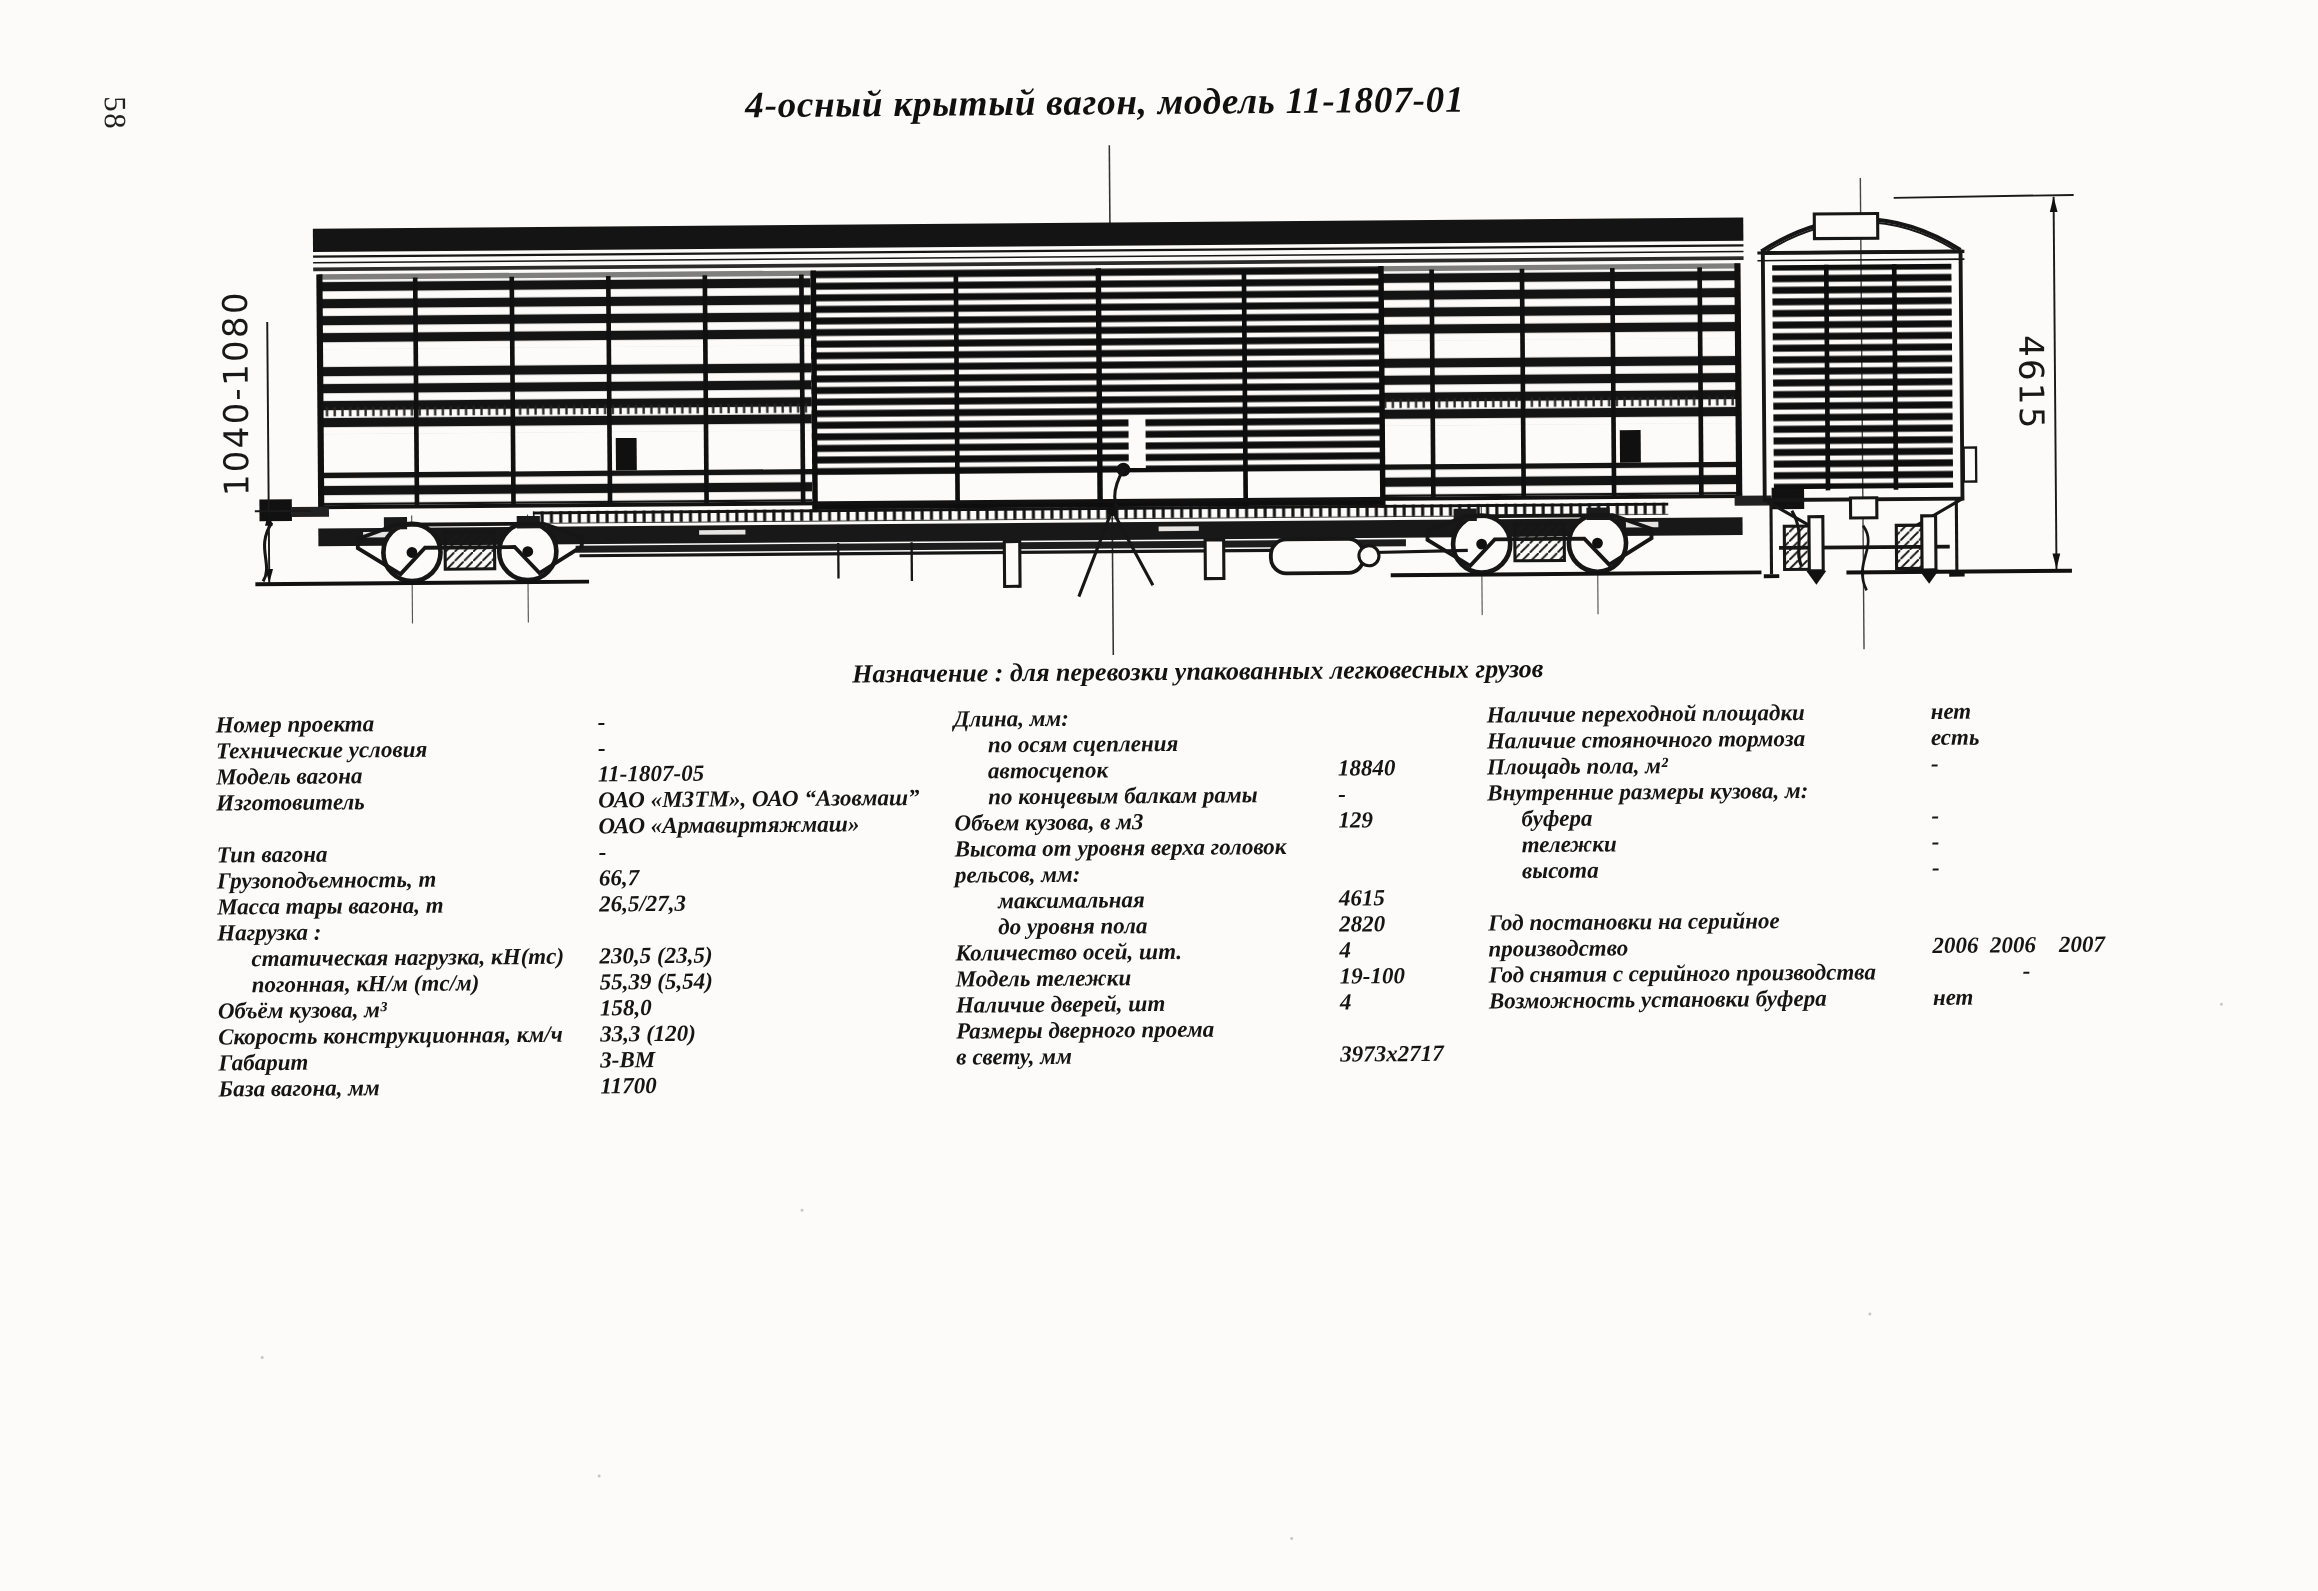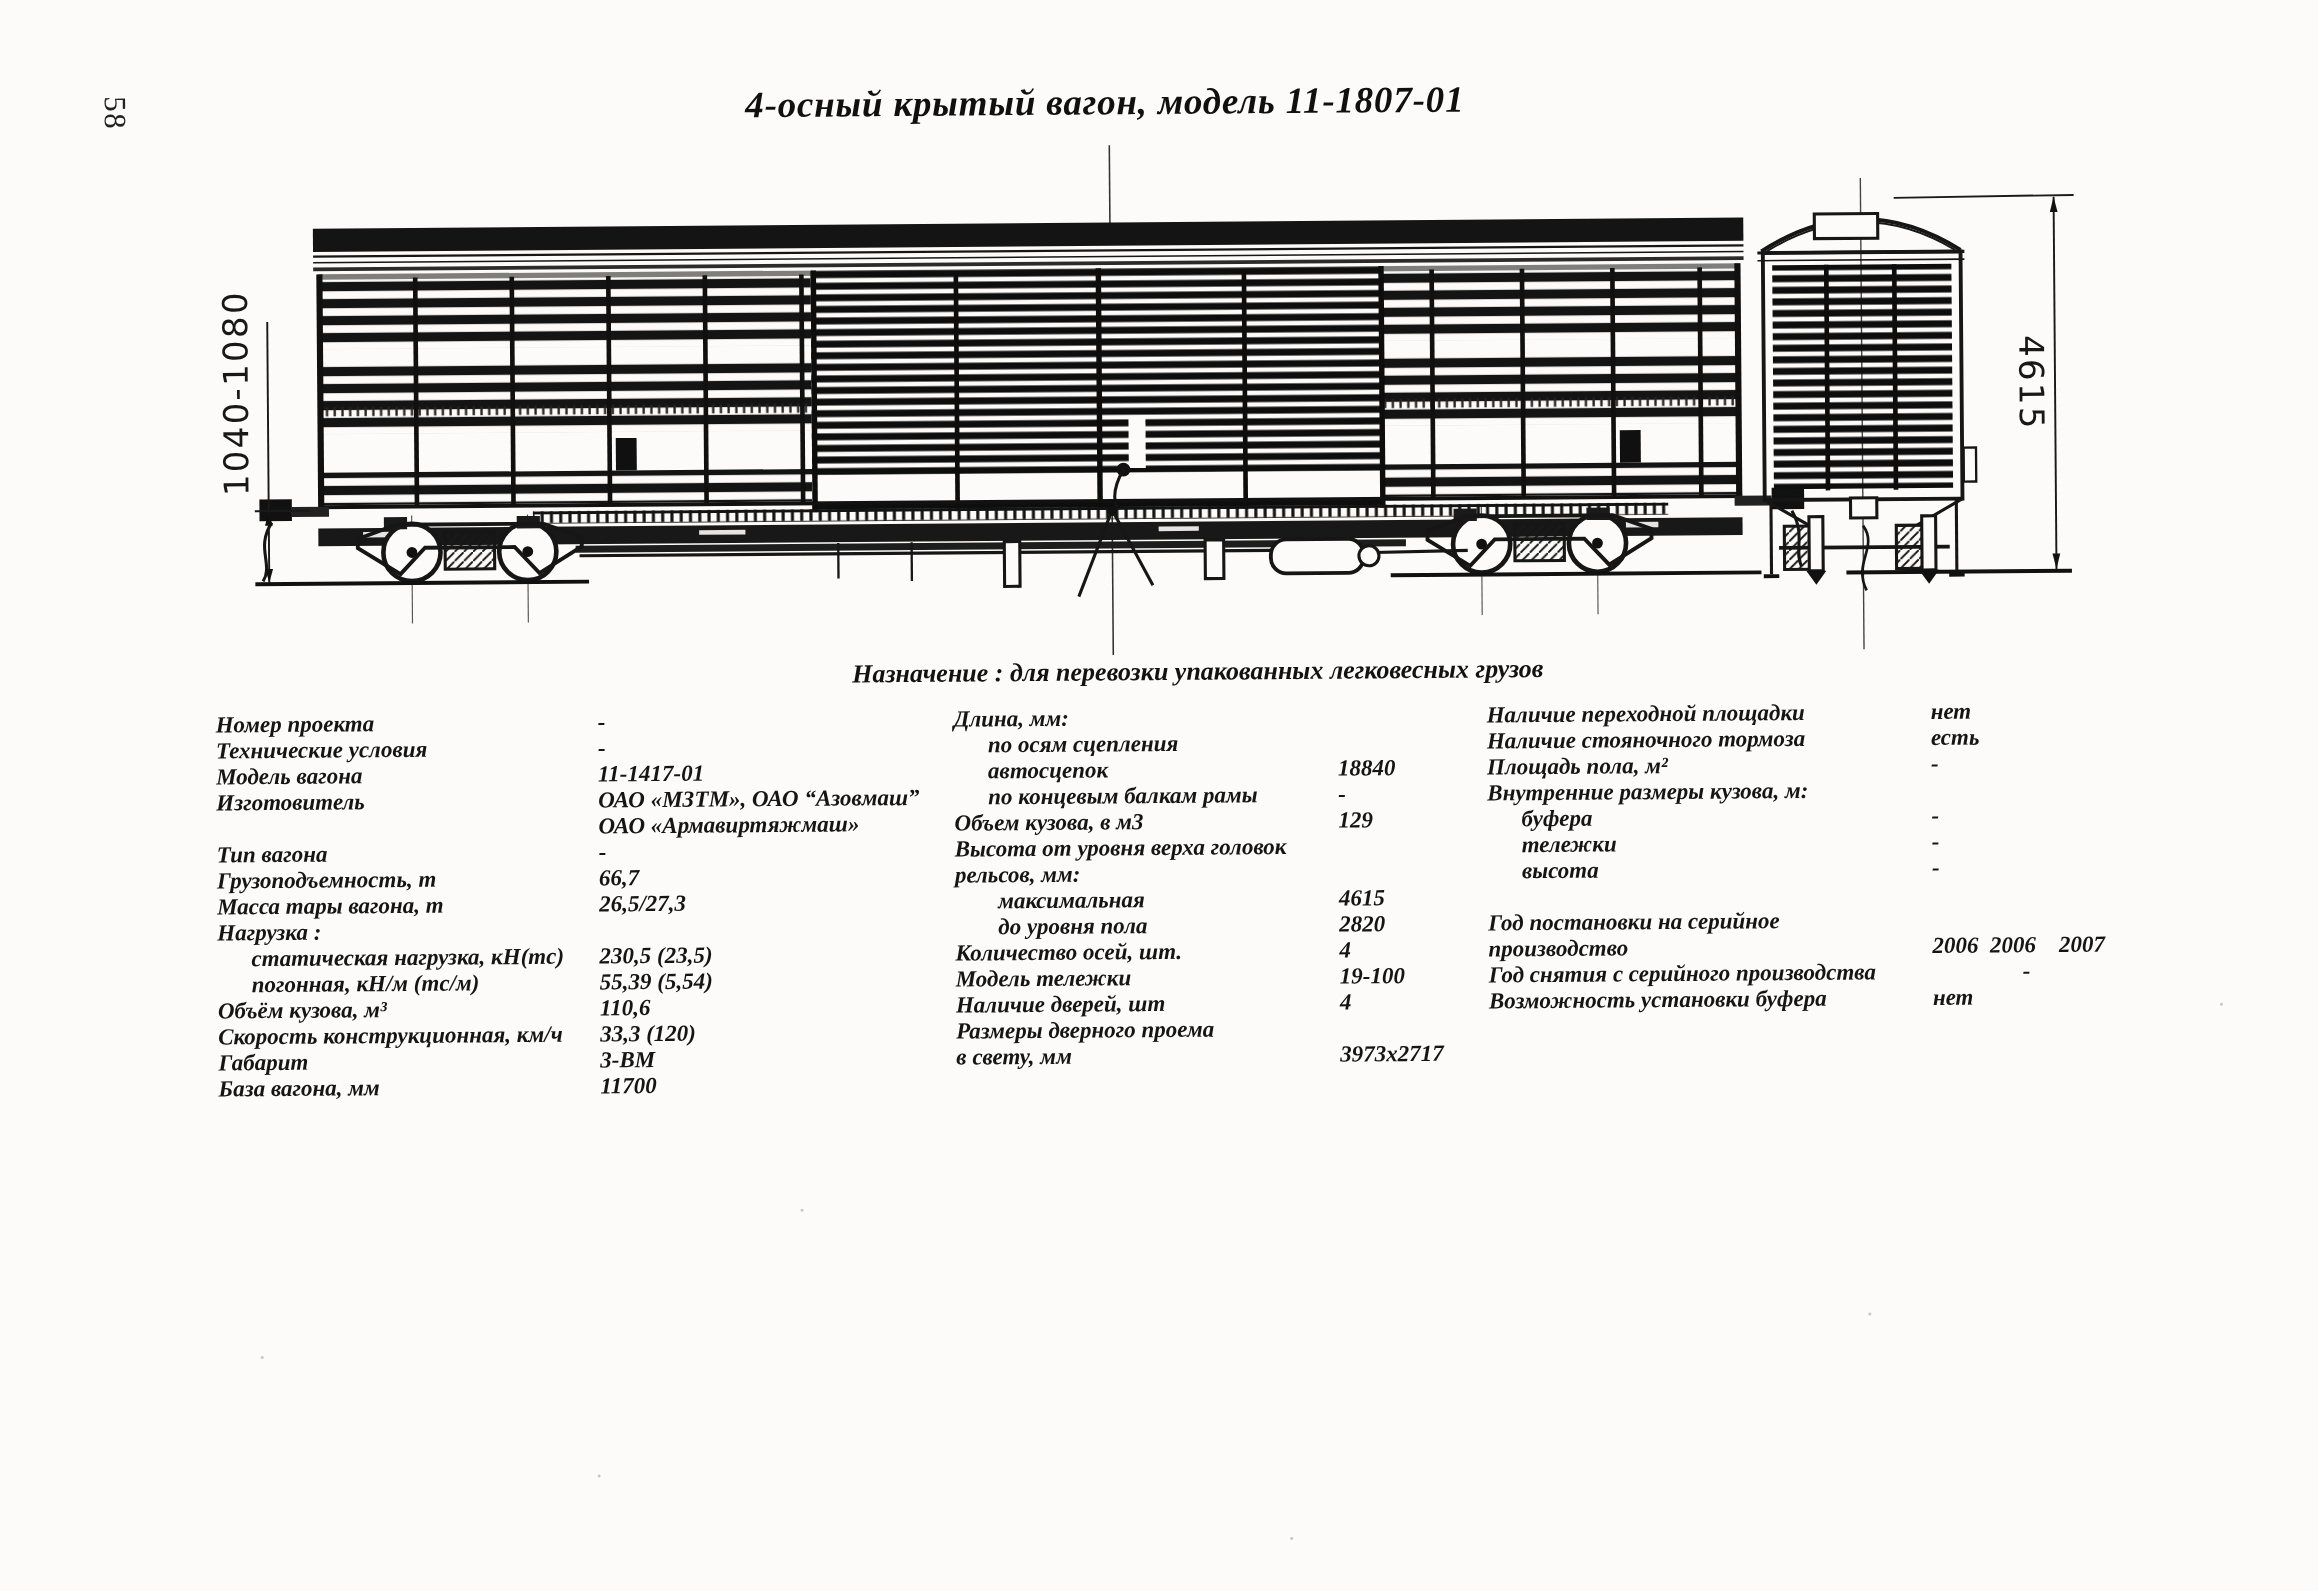--- a/index.html
+++ b/index.html
@@ -224,30 +224,30 @@
         <polygon points="2657,726 2667,726 2662,746" fill="#111" stroke="none"></polygon>
         <text class="dim-label" x="2616" y="505" text-anchor="middle" transform="rotate(90 2616 505)" stroke="none">4615</text>
       </g>
     </svg>
 
     <div class="purpose-line">Назначение : для перевозки упакованных легковесных грузов</div>
 
     <div id="col1" class="spec-col">
         <div class="spec-row"><span class="spec-label">Номер проекта</span><span class="spec-value">-</span></div>
         <div class="spec-row"><span class="spec-label">Технические условия</span><span class="spec-value">-</span></div>
-        <div class="spec-row"><span class="spec-label">Модель вагона</span><span class="spec-value">11-1417-01</span></div>
+        <div class="spec-row"><span class="spec-label">Модель вагона</span><span class="spec-value">11-1807-05</span></div>
         <div class="spec-row"><span class="spec-label">Изготовитель</span><span class="spec-value">ОАО «МЗТМ», ОАО “Азовмаш”</span></div>
         <div class="spec-row"><span class="spec-label"></span><span class="spec-value">ОАО «Армавиртяжмаш»</span></div>
         <div class="spec-row"><span class="spec-label">Тип вагона</span><span class="spec-value">-</span></div>
         <div class="spec-row"><span class="spec-label">Грузоподъемность, т</span><span class="spec-value">66,7</span></div>
         <div class="spec-row"><span class="spec-label">Масса тары вагона, т</span><span class="spec-value">26,5/27,3</span></div>
         <div class="spec-row"><span class="spec-label">Нагрузка :</span><span class="spec-value"></span></div>
         <div class="spec-row i1"><span class="spec-label">статическая нагрузка, кН(тс)</span><span class="spec-value">230,5 (23,5)</span></div>
         <div class="spec-row i1"><span class="spec-label">погонная, кН/м (тс/м)</span><span class="spec-value">55,39 (5,54)</span></div>
-        <div class="spec-row"><span class="spec-label">Объём кузова, м³</span><span class="spec-value">110,6</span></div>
+        <div class="spec-row"><span class="spec-label">Объём кузова, м³</span><span class="spec-value">158,0</span></div>
         <div class="spec-row"><span class="spec-label">Скорость конструкционная, км/ч</span><span class="spec-value">33,3 (120)</span></div>
         <div class="spec-row"><span class="spec-label">Габарит</span><span class="spec-value">3-ВМ</span></div>
         <div class="spec-row"><span class="spec-label">База вагона, мм</span><span class="spec-value">11700</span></div>
       </div>
     <div id="col2" class="spec-col">
         <div class="spec-row"><span class="spec-label">Длина, мм:</span><span class="spec-value"></span></div>
         <div class="spec-row i1"><span class="spec-label">по осям сцепления</span><span class="spec-value"></span></div>
         <div class="spec-row i1"><span class="spec-label">автосцепок</span><span class="spec-value">18840</span></div>
         <div class="spec-row i1"><span class="spec-label">по концевым балкам рамы</span><span class="spec-value">-</span></div>
         <div class="spec-row"><span class="spec-label">Объем кузова, в м3</span><span class="spec-value">129</span></div>

